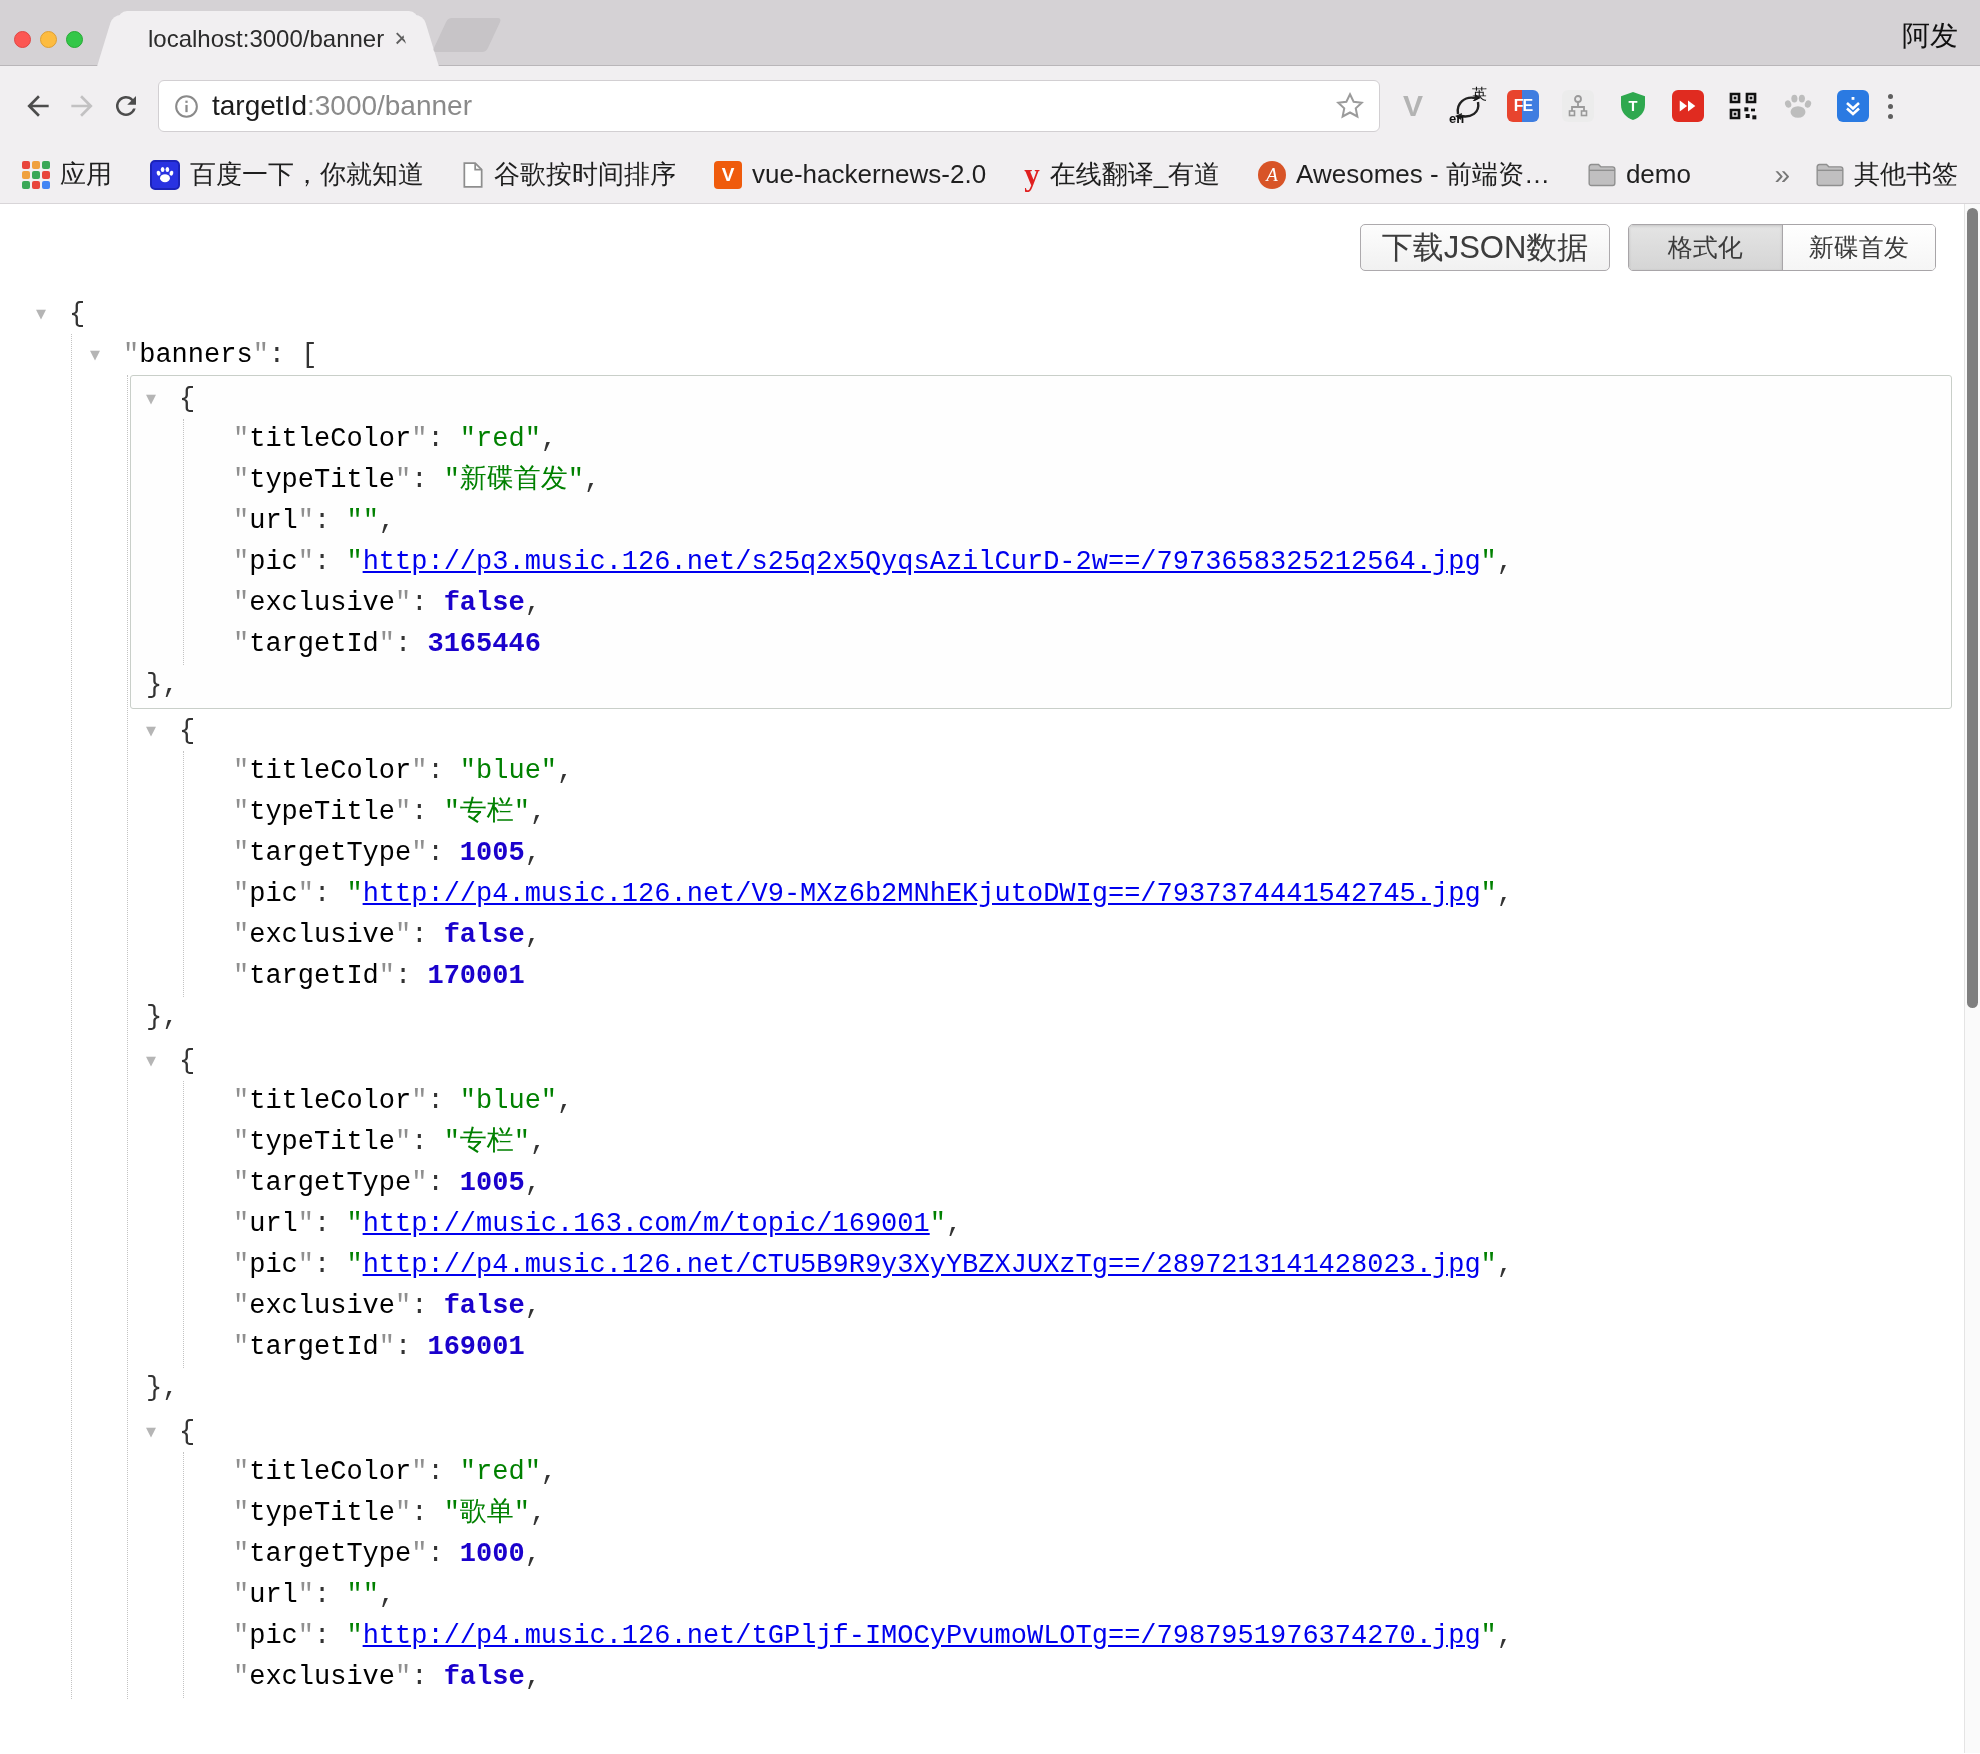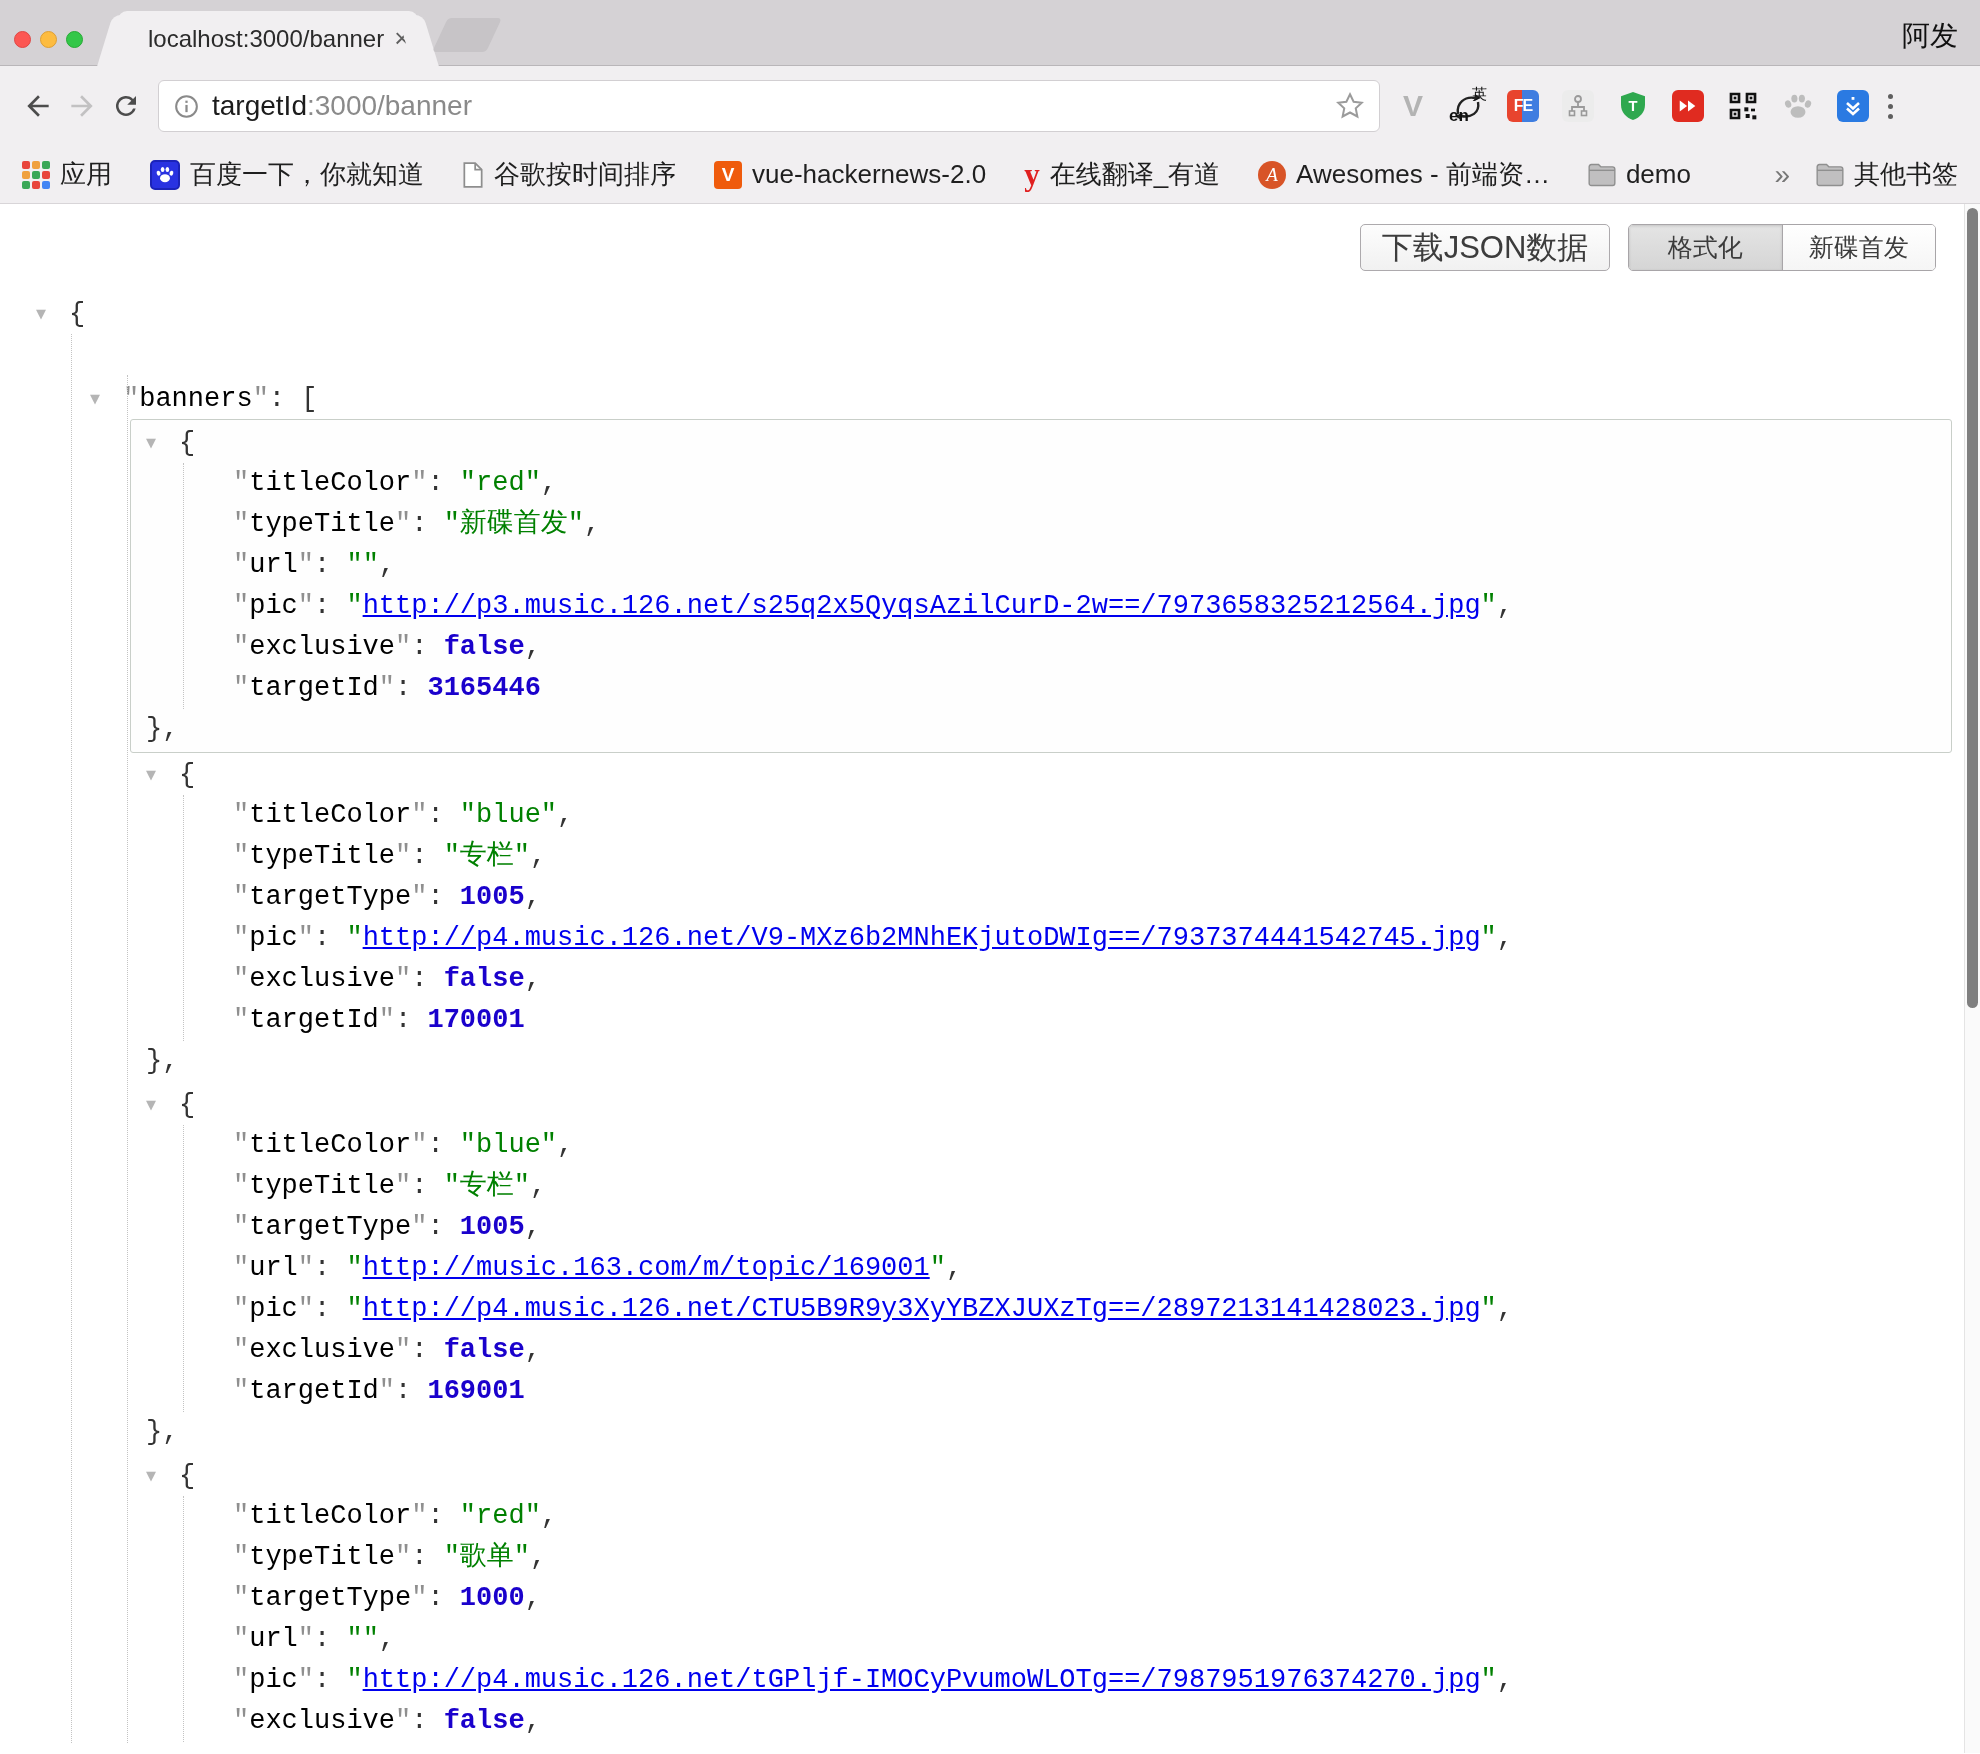--- a/index.html
+++ b/index.html
@@ -38,21 +38,21 @@
             color:#fff; font-weight:bold; }
   .fe { background:linear-gradient(90deg,#e8442e 0 46%,#3f7de0 46% 100%); font-size:16px; letter-spacing:-1px; }
   .vgray { color:#b3b3b3; font-size:30px; font-weight:bold; width:34px; text-align:center; }
   .sitemapbox { background:#ececec; border-radius:6px; }
   .playbox { background:#e02b20; }
   .bluebox { background:#2a7ae2; }
   .menu-dots { display:flex; flex-direction:column; gap:5px; margin-left:18px; }
   .menu-dots i { width:5px; height:5px; border-radius:50%; background:#5f5f5f; }
   .trans { position:relative; width:34px; height:34px; }
   .trans .zh { position:absolute; top:-4px; right:-2px; font-size:15px; color:#111; }
-  .trans .en { position:absolute; bottom:-3px; left:-2px; font-size:17px; color:#111; font-weight:bold;text-align:right; }
+  .trans .en { position:absolute; bottom:-3px; left:-2px; font-size:13px; color:#111; font-weight:bold;text-align:right; }
 
   
   .bookmarks { height:58px; background:#f1eff1; border-bottom:1px solid #d8d5d8;
                display:flex; align-items:center; padding:0 22px; gap:38px; }
   .bm { display:flex; align-items:center; gap:10px; font-size:26px; color:#1f1f1f; white-space:nowrap; }
   .bm-right { margin-left:auto; display:flex; align-items:center; gap:26px; }
   .chev { font-size:28px; color:#777; }
   .apps-grid { display:grid; grid-template-columns:repeat(3,8px); grid-template-rows:repeat(3,8px); gap:2px; }
   .apps-grid i { border-radius:2px; }
   .baidu { width:30px; height:30px; background:#2932e1; border:2px solid #1b23b8; border-radius:5px;
@@ -72,21 +72,21 @@
   .btn-group { display:flex; width:308px; height:47px; border:1px solid #a8a5a8; border-radius:5px; overflow:hidden; }
   .seg { flex:1; font-size:25px; color:#3c3c3c; display:flex; align-items:center; justify-content:center; }
   .seg.active { background:linear-gradient(#e4e4e4,#d5d5d5); box-shadow:inset 0 1px 3px rgba(0,0,0,.15); }
   .seg.plain  { background:linear-gradient(#ffffff,#f5f5f5); border-left:1px solid #a8a5a8; }
 
   
   .json-tree { position:relative; margin-top:22px; font-family:"Liberation Mono","DejaVu Sans Mono",monospace;
                font-size:27px; color:#333; }
   .jline { height:41px; line-height:41px; white-space:nowrap; }
   .jline.root { padding-left:36px; }
-  .jline.l1   { padding-left:90px;margin-top:44px; }
+  .jline.l1   { padding-left:90px; }
   .tri { display:inline-block; width:33px; font-size:13px; color:#b5b5b5;
          font-family:"DejaVu Sans",sans-serif; vertical-align:3px; }
   .kq { color:#8f8f8f; } .kq::before, .kq::after { content:'"'; }
   .kq .k { color:#000; }
   .vq { color:#008000; } .vq::before, .vq::after { content:'"'; }
   .vq .str { color:#008000; }
   .num { color:#1A01CC; font-weight:bold; }
   .jlink { color:#0000EE; text-decoration:underline; }
   .colon::before { content:": "; color:#333; }
   .comma::after { content:","; color:#333; }

